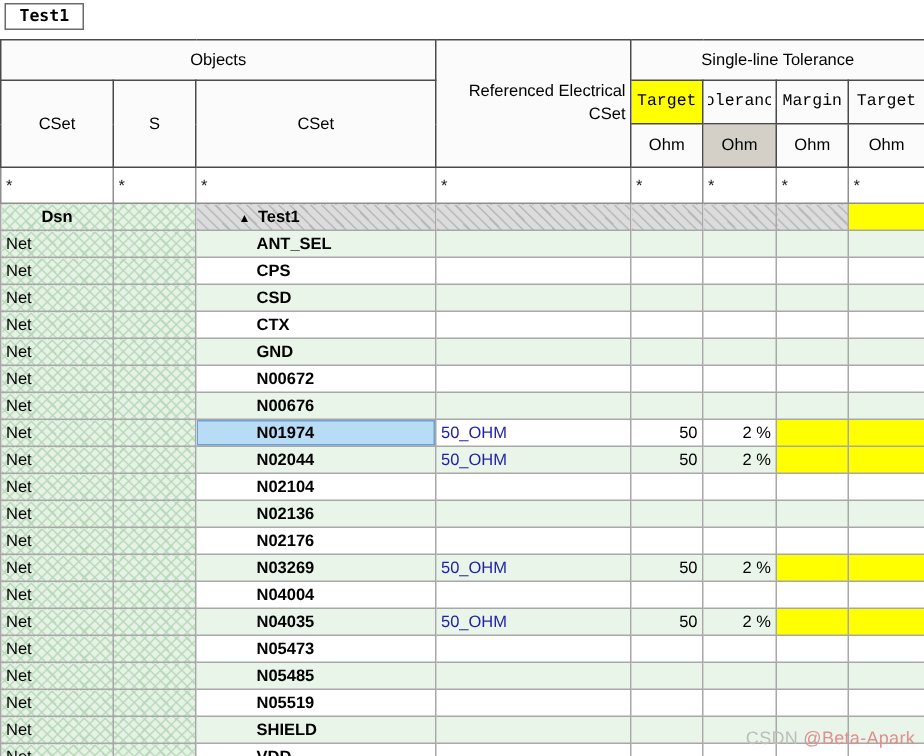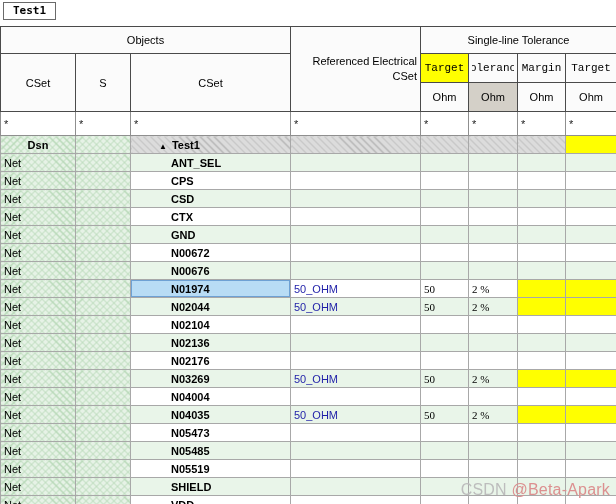--- a/index.html
+++ b/index.html
@@ -37,39 +37,39 @@
   tbody td{border:1px solid #a8a8a8;height:17px;background:#fff;}
   tr.alt td{background:var(--alt-row-bg,#e9f5e9);}
   tbody td.c-type,tbody td.c-s{
     background-color:var(--hatch-green-bg,#e6f2e6);
     background-image:
       repeating-linear-gradient(45deg,var(--hatch-green-line,#b7d8b7) 0 1px,transparent 1px 5px),
       repeating-linear-gradient(-45deg,var(--hatch-green-line,#b7d8b7) 0 1px,transparent 1px 5px);
   }
   td.c-name{font-weight:bold;padding-left:40px;margin-left:16px;}
   td.c-cset{color:var(--link-text,#1f1fa8);font-weight:normal;}
-  td.c-target,td.c-tol{text-align:left;font-family:Liberation Serif, serif;}
+  td.c-target,td.c-tol{text-align:right;}
   tr.has-imp td.c-actual,tr.has-imp td.c-margin{background:var(--highlight-cell-bg,#ffff00);}
   
   tr.dsn td.c-type{font-weight:bold;text-align:center;}
   tr.dsn td.c-name{padding-left:28px;}
   tr.dsn td.c-name,tr.dsn td.c-cset,tr.dsn td.c-target,tr.dsn td.c-tol,tr.dsn td.c-actual{
     background-color:var(--dsn-hatch-bg,#dcdcdc);
     background-image:repeating-linear-gradient(45deg,rgba(150,150,150,.55) 0 1px,transparent 1px 5px);
   }
   tr.dsn td.c-margin{background:var(--highlight-cell-bg,#ffff00);}
   .tri{font-size:8px;margin-right:5px;font-weight:normal;}
   
   tr.sel td.c-name{
     background:var(--selected-cell-bg,#b8dcf5);
     box-shadow:inset 0 0 0 1px #6ea1d4;
   }
   
   .watermark{
-    position:absolute;right:6px;bottom:5px;font-size:16px;
+    position:absolute;right:6px;bottom:5px;font-size:12px;
     color:#bdbdbd;pointer-events:none;letter-spacing:.2px;
   }
   .watermark .handle{color:#dc9090;}
 </style>
 </head>
 <body>
 
 <div class="tabbar">
   <span class="tab">Test1</span>
 </div>

